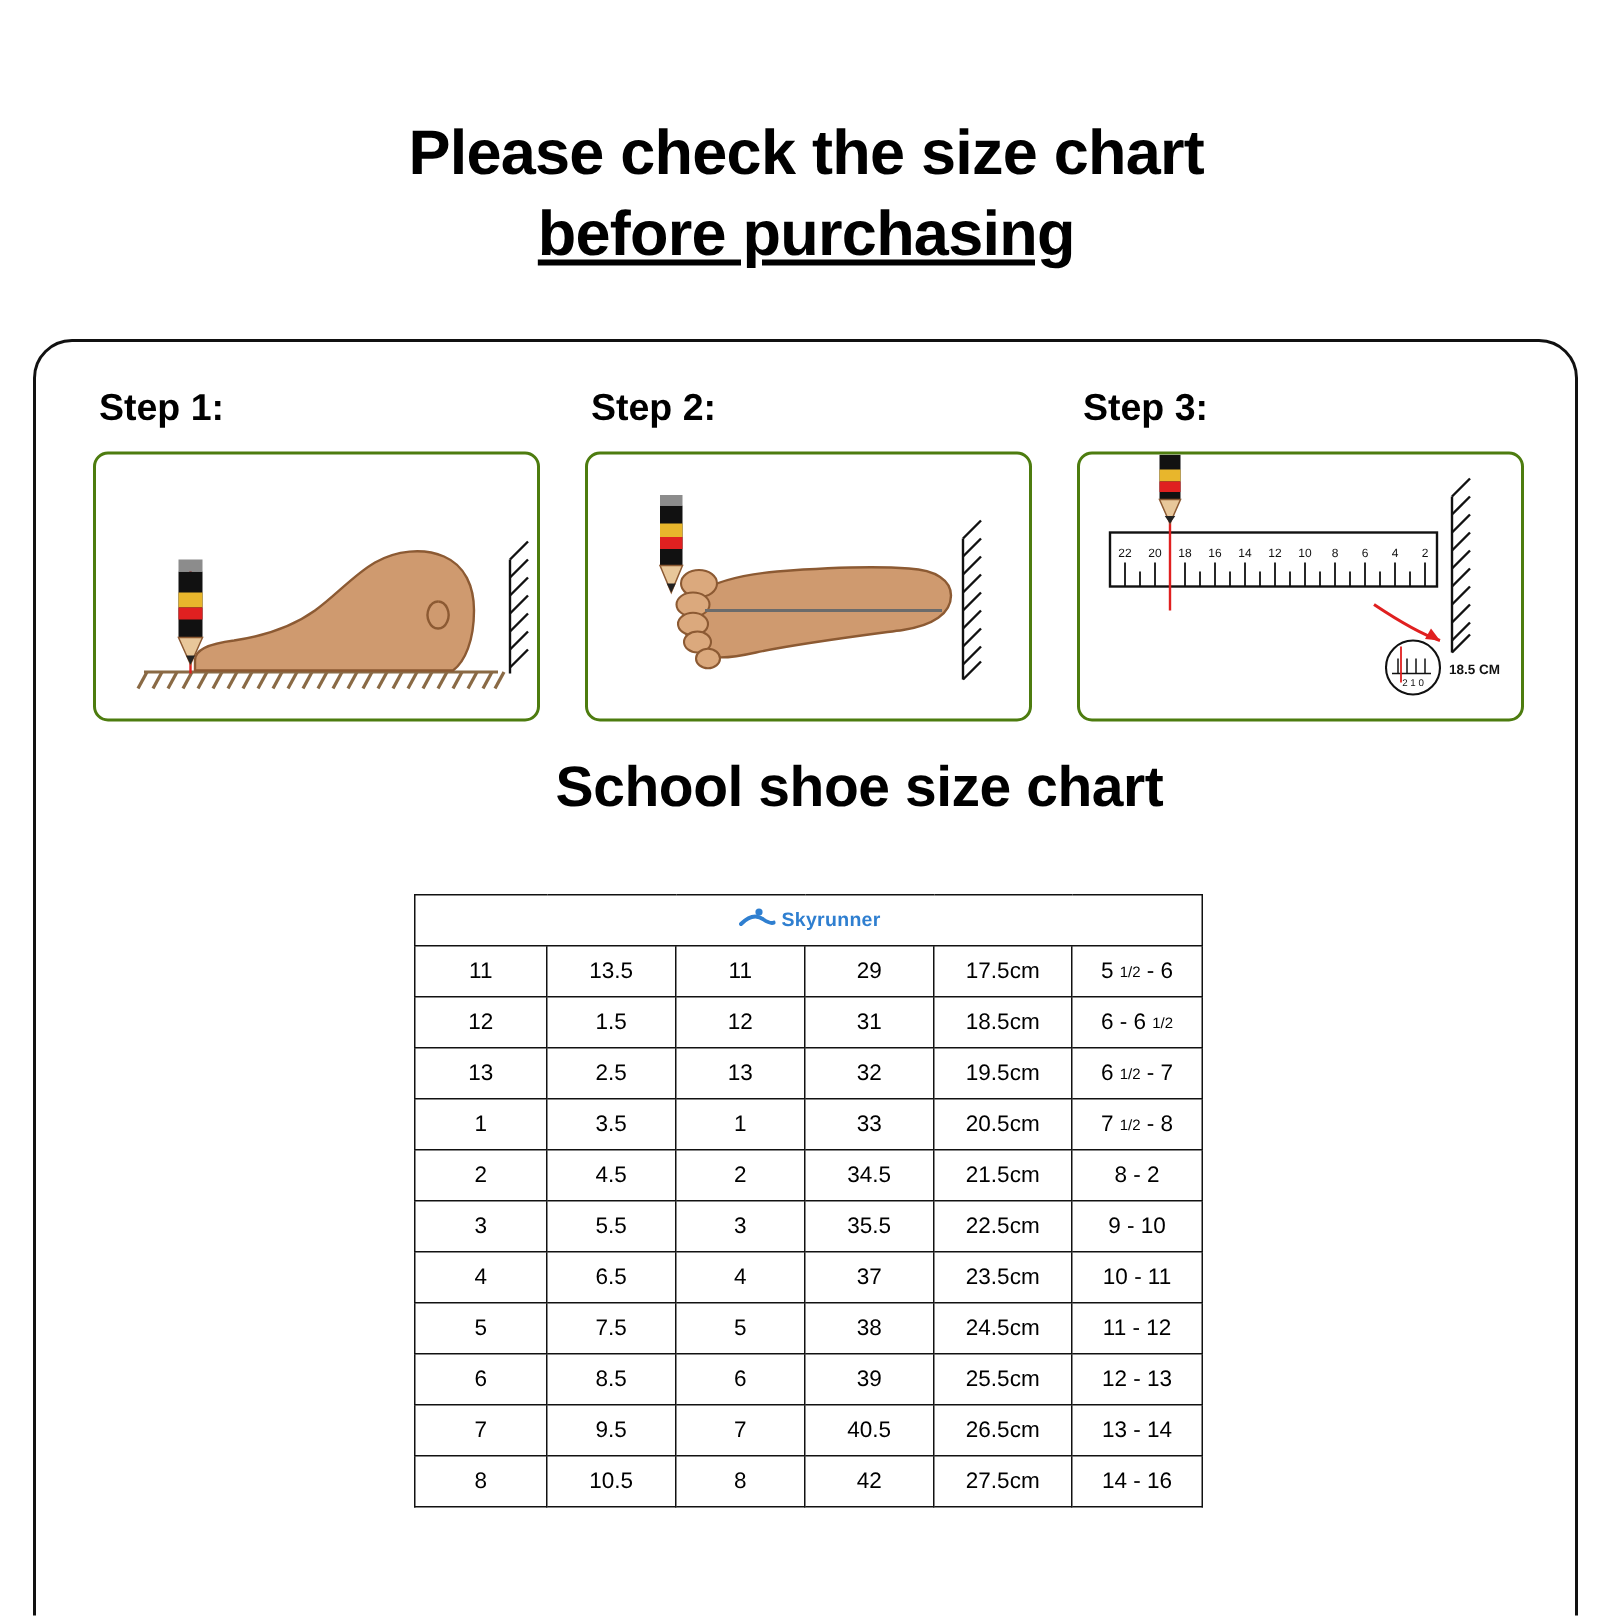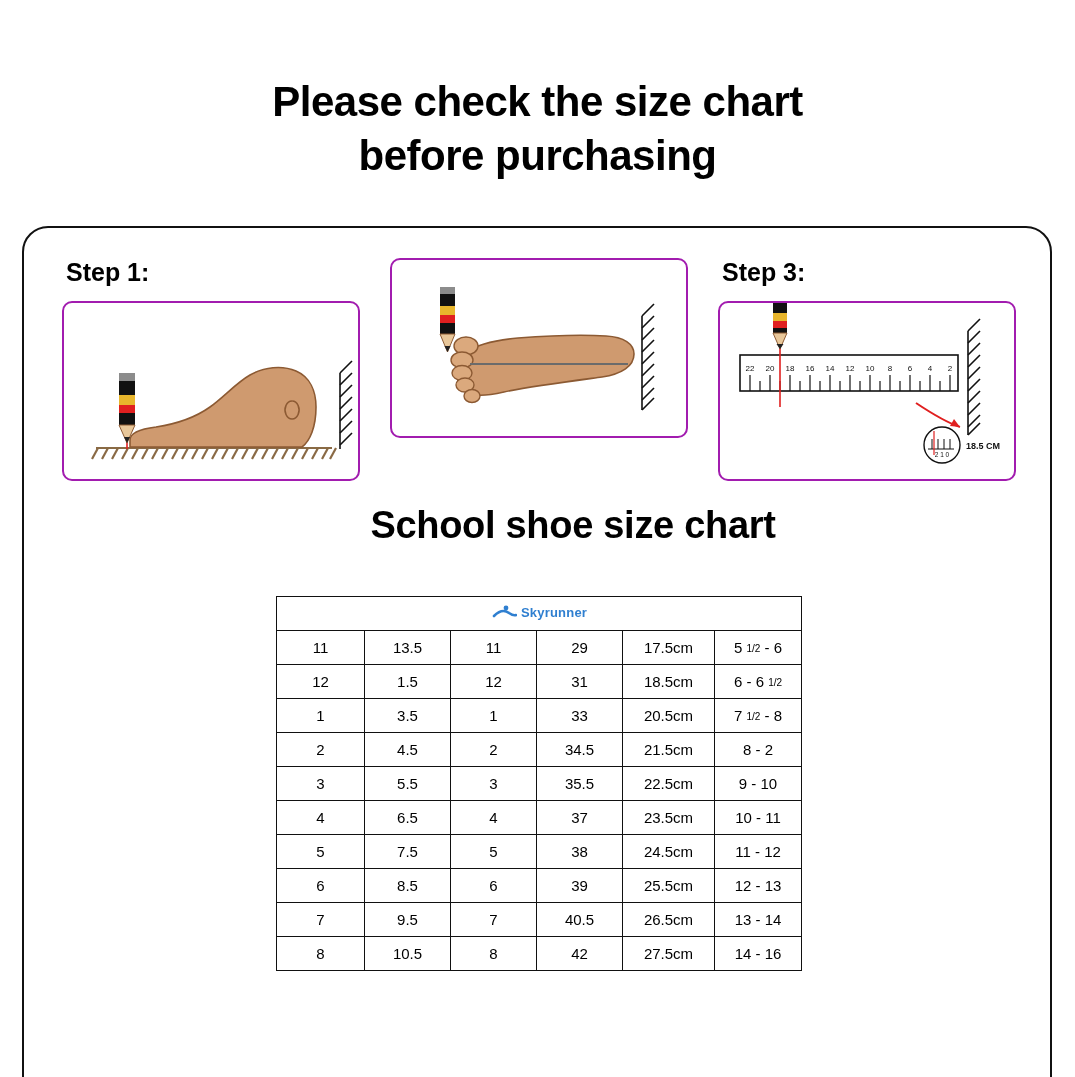--- a/index.html
+++ b/index.html
@@ -19,21 +19,21 @@
   
   .headline {
     text-align: center;
     font-weight: bold;
     font-size: 42px;
     line-height: 1.28;
     letter-spacing: -0.5px;
     padding-top: 75px;
     color: #000000;
   }
-  .headline .l2 { display: block; }
+  .headline .l2 { display: block; text-decoration: underline; }
 
   
   .card {
     position: absolute;
     left: 22px;
     top: 226px;
     width: 1030px;
     height: 884px;
     border: 2px solid #111111;
     border-radius: 26px;
@@ -54,21 +54,21 @@
   }
   .step-label {
     font-size: 25px;
     font-weight: bold;
     margin: 0 0 14px 4px;
     color: #000000;
   }
   .step-box {
     width: 298px;
     height: 180px;
-    border: 2px solid #a21caf;
+    border: 2px solid #4d7c0f;
     border-radius: 10px;
     box-sizing: border-box;
     position: relative;
     overflow: hidden;
     background: #ffffff;
   }
 
   
   .chart-title {
     position: absolute;
@@ -203,20 +203,21 @@
             <rect x="55" y="102" width="16" height="8" fill="#e02020"></rect>
             <polygon points="55,122 71,122 63,140" fill="#e8c79a" stroke="#8c5a33" stroke-width="1"></polygon>
             <polygon points="60,134 66,134 63,140" fill="#222222"></polygon>
             <rect x="55" y="70" width="16" height="8" fill="#8c8c8c"></rect>
           </g>
         </svg>
       </div>
     </div>
 
     <div class="step">
+      <div class="step-label">Step 2:</div>
       <div class="step-box">
         <svg width="298" height="180" viewBox="0 0 298 180">
 
           <path d="M70 128 C62 118 62 100 74 92 C86 84 104 80 126 78
                    C152 76 186 74 214 76 C232 77 242 84 242 94
                    C242 106 230 114 210 117 C180 121 140 126 112 132
                    C94 136 78 138 70 128 Z" fill="#cf9a6f" stroke="#8c5a33" stroke-width="1.6" stroke-linejoin="round"></path>
 
           <ellipse cx="74" cy="86" rx="12" ry="9" fill="#dba97d" stroke="#8c5a33" stroke-width="1.4"></ellipse>
           <ellipse cx="70" cy="100" rx="11" ry="8" fill="#dba97d" stroke="#8c5a33" stroke-width="1.4"></ellipse>
@@ -376,20 +377,28 @@
         </tr>
         <tr>
           <td>12</td>
           <td>1.5</td>
           <td>12</td>
           <td>31</td>
           <td>18.5cm</td>
           <td class="age-cell">6 - 6 <span class="frac">1/2</span></td>
         </tr>
         <tr>
+          <td>13</td>
+          <td>2.5</td>
+          <td>13</td>
+          <td>32</td>
+          <td>19.5cm</td>
+          <td class="age-cell">6 <span class="frac">1/2</span> - 7</td>
+        </tr>
+        <tr>
           <td>1</td>
           <td>3.5</td>
           <td>1</td>
           <td>33</td>
           <td>20.5cm</td>
           <td class="age-cell">7 <span class="frac">1/2</span> - 8</td>
         </tr>
         <tr>
           <td>2</td>
           <td>4.5</td>

